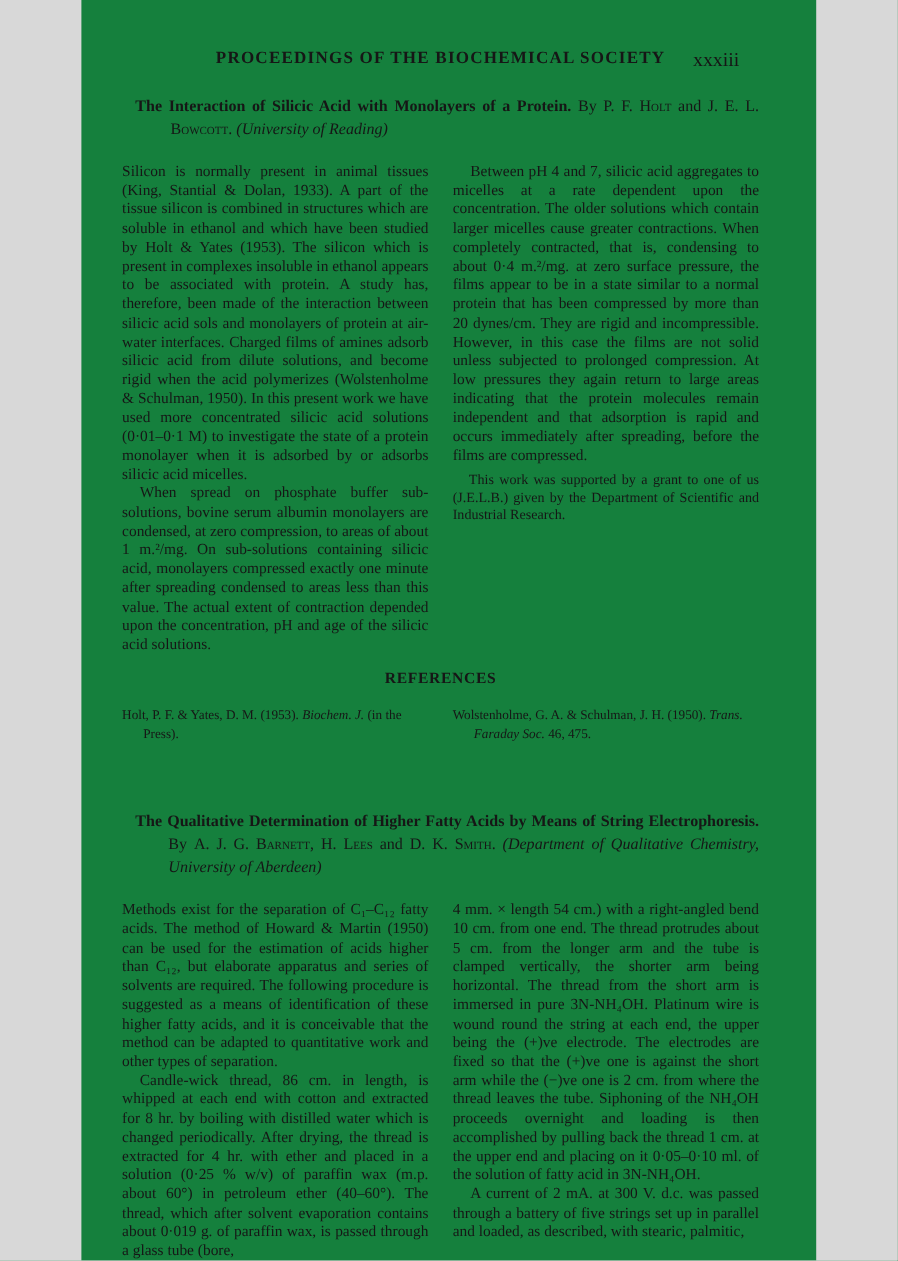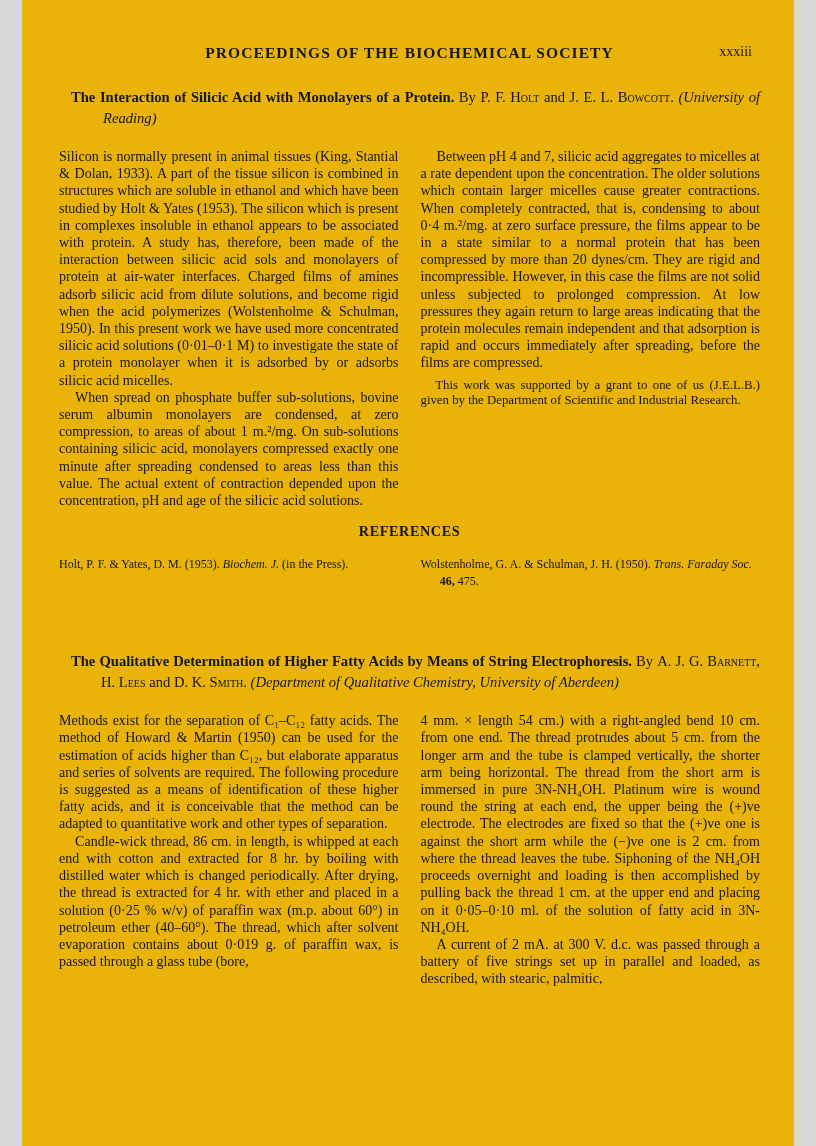--- a/index.html
+++ b/index.html
@@ -1,36 +1,36 @@
 <!DOCTYPE html>
 <html><head>
 <meta charset="utf-8">
 <style>
   html, body { margin: 0; padding: 0; background: #d8d8d8; }
   .page {
     position: relative;
-    width: 772px;
+    width: 668px;
     height: 1146px;
     margin: 0 auto;
-    background: #eab308;
+    background: #15803d;
     box-sizing: border-box;
-    padding: 44px 34px 0 37px;
+    padding: 44px 52px 0 37px;
     font-family: "Liberation Serif", "DejaVu Serif", serif;
     color: #161616;
     overflow: hidden;
   }
   .header { position: relative; text-align: center; margin-bottom: 25px; }
   .journal-title {
     display: inline-block;
     font-weight: bold;
     font-size: 15.5px;
     letter-spacing: 1.1px;
     white-space: nowrap;
   }
-  .page-number { position: absolute; right: 8px; top: 0; font-size: 14px; }
+  .page-number { position: absolute; right: 18px; top: 0; font-size: 18px; }
 
   .title {
     font-size: 14.6px;
     line-height: 21px;
     margin: 0 0 19px 12px;
     padding-left: 32px;
     text-indent: -32px;
     text-align: justify;
   }
   .b  { font-weight: bold; }
@@ -93,21 +93,21 @@
       </div>
     </div>
 
     <h2 class="refs-heading">REFERENCES</h2>
 
     <div class="cols">
       <div class="col">
         <p class="ref"><span>Holt, P. F. &amp; Yates, D. M. (1953). </span><span style="font-style: italic;">Biochem. J.</span><span> (in the Press).</span></p>
       </div>
       <div class="col">
-        <p class="ref"><span>Wolstenholme, G. A. &amp; Schulman, J. H. (1950). </span><span style="font-style: italic;">Trans. Faraday Soc.</span><span> </span><span style="font-weight: bold;">46,</span><span> 475.</span></p>
+        <p class="ref"><span>Wolstenholme, G. A. &amp; Schulman, J. H. (1950). </span><span style="font-style: italic;">Trans. Faraday Soc.</span><span> </span><span style="font-weight: normal;">46,</span><span> 475.</span></p>
       </div>
     </div>
   </section>
 
   <section class="article2">
     <p class="title t2"><span class="b">The Qualitative Determination of Higher Fatty Acids by Means of String Electrophoresis.</span><span> By </span><span class="sc">A. J. G. Barnett, H. Lees</span><span> and </span><span class="sc">D. K. Smith.</span><span class="it"> (Department of Qualitative Chemistry, University of Aberdeen)</span></p>
 
     <div class="cols">
       <div class="col">
         <p class="flush">Methods exist for the separation of C₁–C₁₂ fatty acids. The method of Howard &amp; Martin (1950) can be used for the estimation of acids higher than C₁₂, but elaborate apparatus and series of solvents are required. The following procedure is suggested as a means of identification of these higher fatty acids, and it is conceivable that the method can be adapted to quantitative work and other types of separation.</p>

